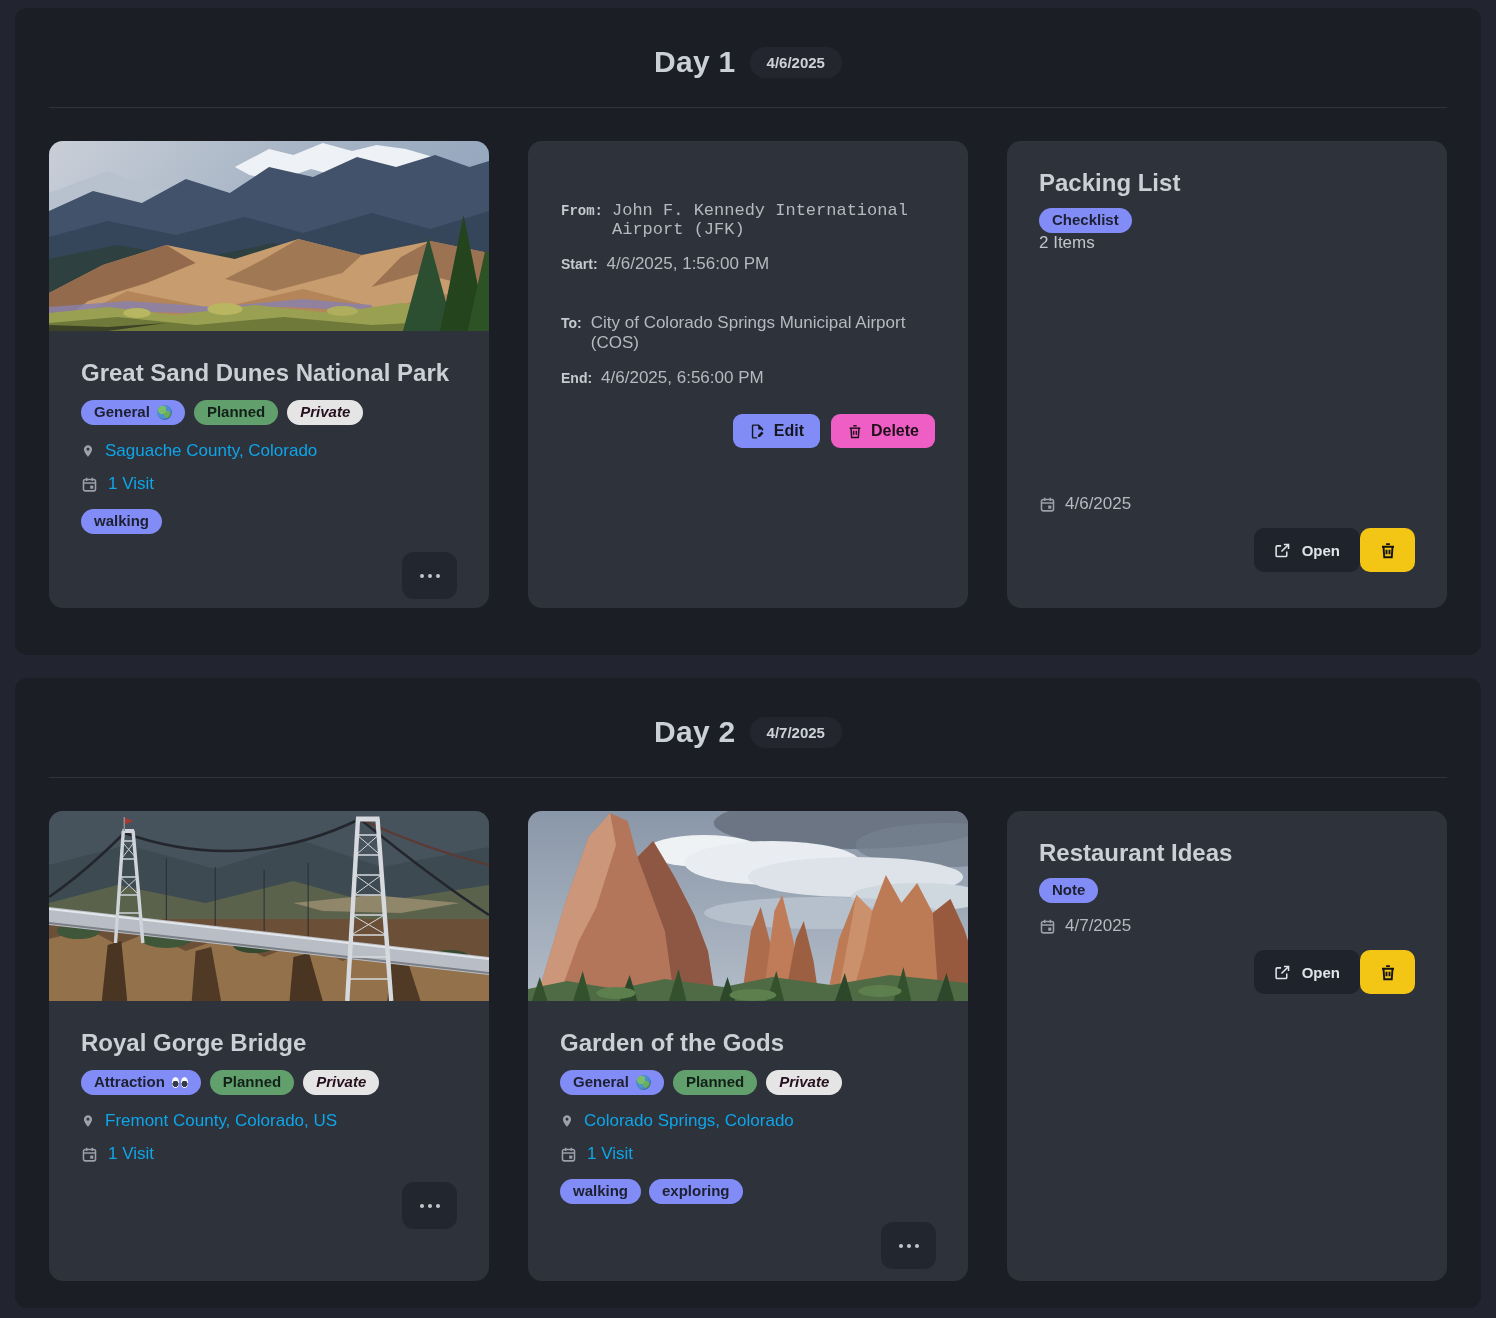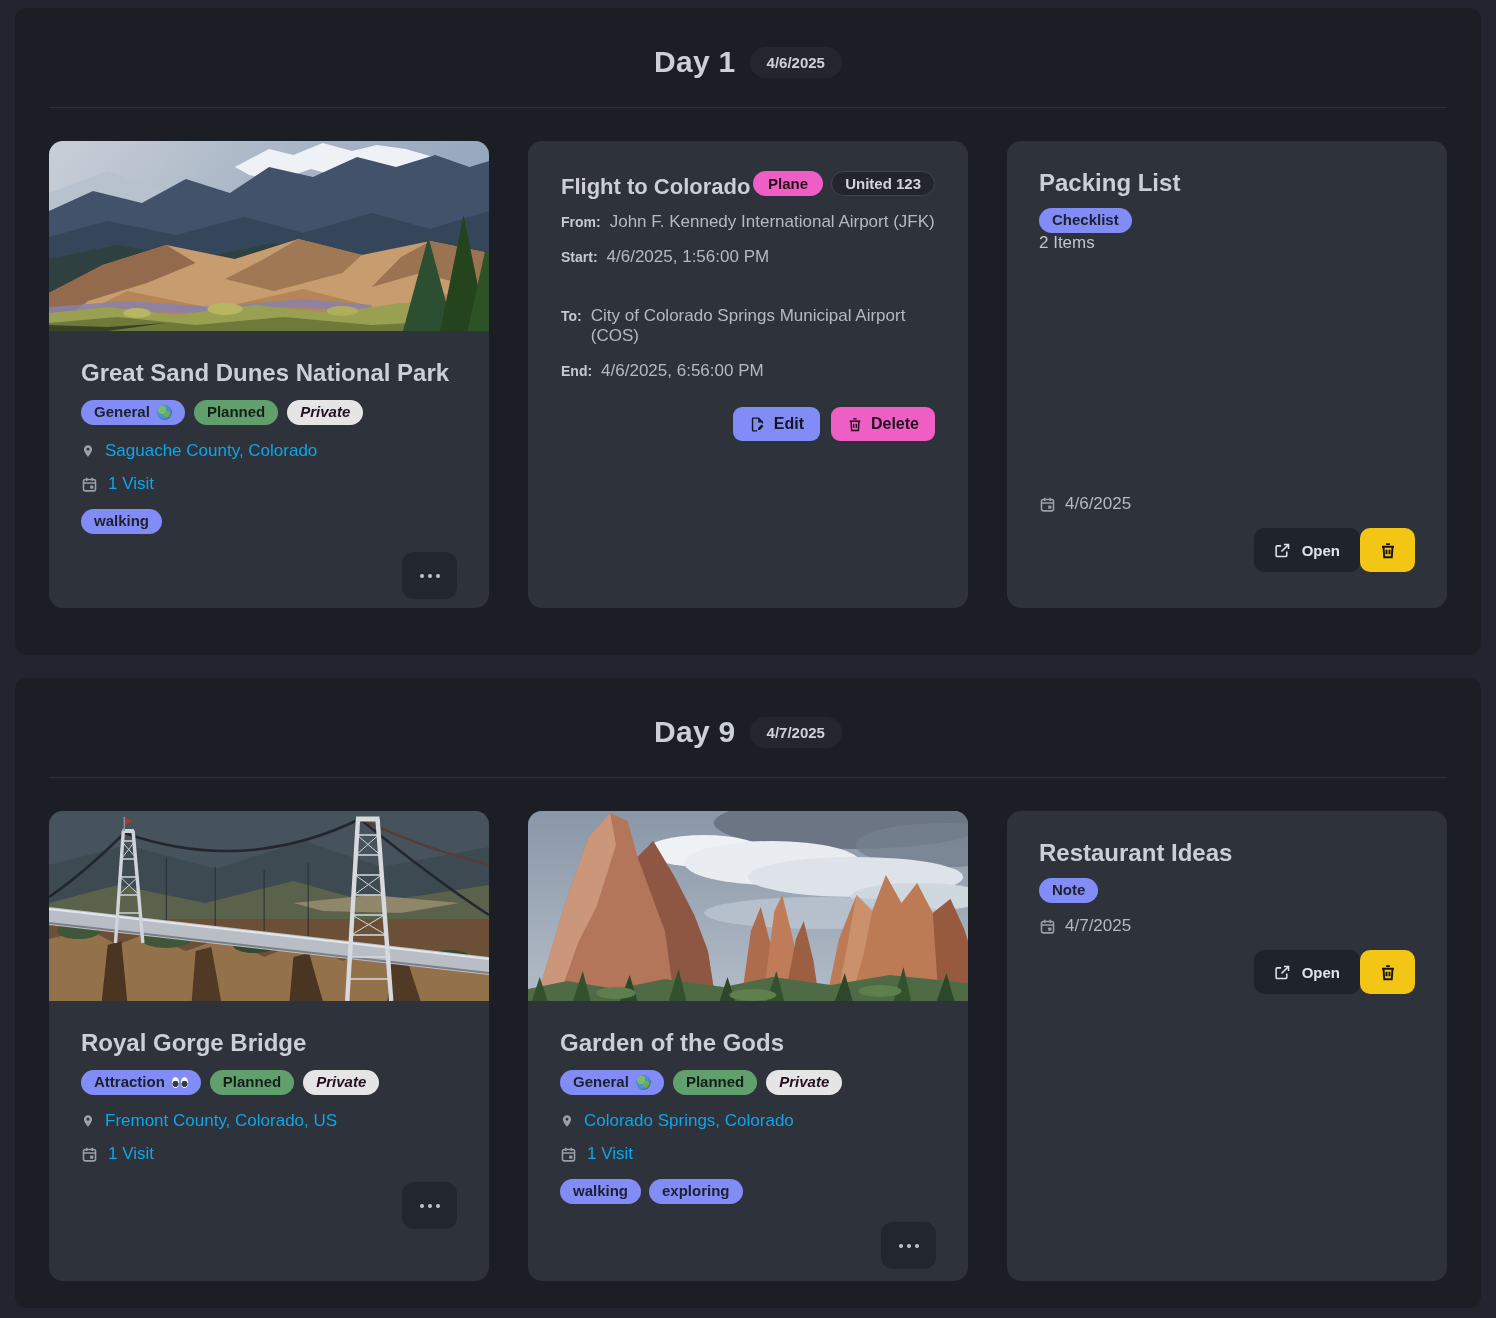--- a/index.html
+++ b/index.html
@@ -68,21 +68,21 @@
   
   .flight-body { padding:30px 33px 0; }
   .flight-head { width:100%; display:flex; justify-content:space-between; align-items:flex-start; }
   .flight-title { font-size:22px; font-weight:700; color:#ccd0d6; padding-top:3px; }
   .badges { display:flex; gap:8px; }
   .badge-pink { background:#ee5ec5; color:#26101e; font-size:15px; font-weight:600; padding:4px 15px; border-radius:15px; }
   .badge-outline { background:#22252c; border:1px solid #40454e; color:#d2d5da; font-size:15px; font-weight:600; padding:3px 13px; border-radius:15px; }
   .kv { display:flex; align-items:baseline; gap:9px; }
   .kv-label { font-size:14px; font-weight:700; color:#c6cad0; }
   .kv-value { font-size:17px; color:#b5b9c0; }
-  .kv-from { margin-top:12px; } .kv-start { margin-top:15px; }
+  .kv-from { margin-top:30px;font-family:Liberation Mono, monospace; } .kv-start { margin-top:15px; }
   .kv-to { margin-top:39px; } .kv-end { margin-top:15px; }
   .flight-actions { width:100%; display:flex; justify-content:flex-end; gap:11px; margin-top:26px; }
   .btn { display:inline-flex; align-items:center; gap:8px; font-size:16px; font-weight:700; border:none; border-radius:9px; padding:8px 16px; cursor:pointer; }
   .btn-edit { background:#828cf6; color:#14171f; }
   .btn-delete { background:#ee5ec5; color:#1f1119; }
 
   
   .doc-body { padding:28px 32px 36px; }
   .doc-title { font-size:24px; font-weight:700; color:#cbd0d6; }
   .doc-badge { margin-top:11px; }
@@ -175,27 +175,20 @@
               <i></i>
               <i></i>
               <i></i>
             </span>
         </button>
       </div>
     </article>
 
     <article class="card">
       <div class="card-body flight-body">
-        <div class="flight-head">
-          <div class="flight-title">Flight to Colorado</div>
-          <div class="badges">
-            <span class="badge-pink">Plane</span>
-            <span class="badge-outline">United 123</span>
-          </div>
-        </div>
         <div class="kv kv-from">
           <span class="kv-label">From:</span>
           <span class="kv-value">John F. Kennedy International Airport (JFK)</span>
         </div>
         <div class="kv kv-start">
           <span class="kv-label">Start:</span>
           <span class="kv-value">4/6/2025, 1:56:00 PM</span>
         </div>
         <div class="kv kv-to">
           <span class="kv-label">To:</span>
@@ -269,21 +262,21 @@
             </span>
           </button>
         </div>
       </div>
     </article>
   </div>
 </section>
 
 <section class="section section-2">
   <div class="day-header">
-    <div class="day-title">Day 9</div>
+    <div class="day-title">Day 2</div>
     <span class="day-date">4/7/2025</span>
   </div>
   <div class="divider"></div>
 
   <div class="cards-row row-d2">
 
     <article class="card">
       <div class="card-img">
         <svg viewBox="0 0 450 190" preserveAspectRatio="none" aria-hidden="true">
           <rect width="450" height="110" fill="#46525c"></rect>

